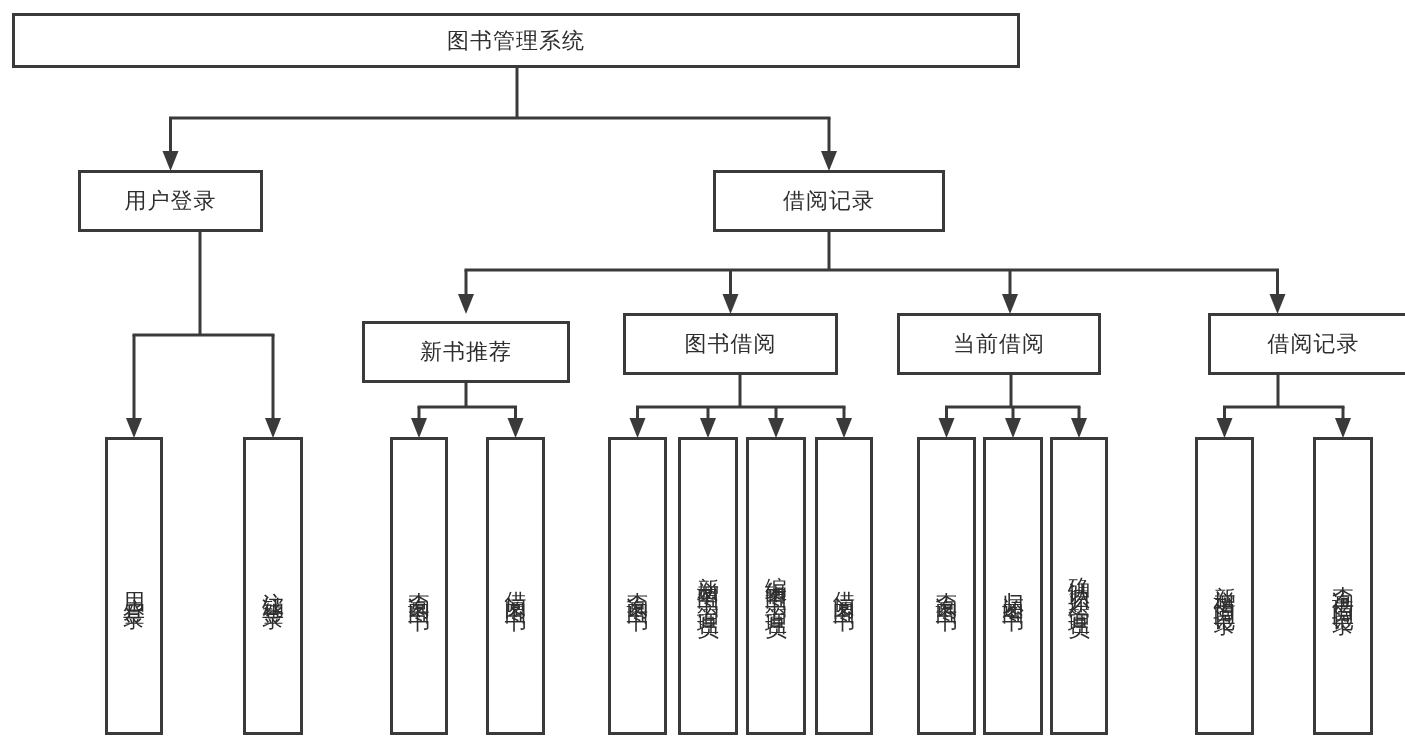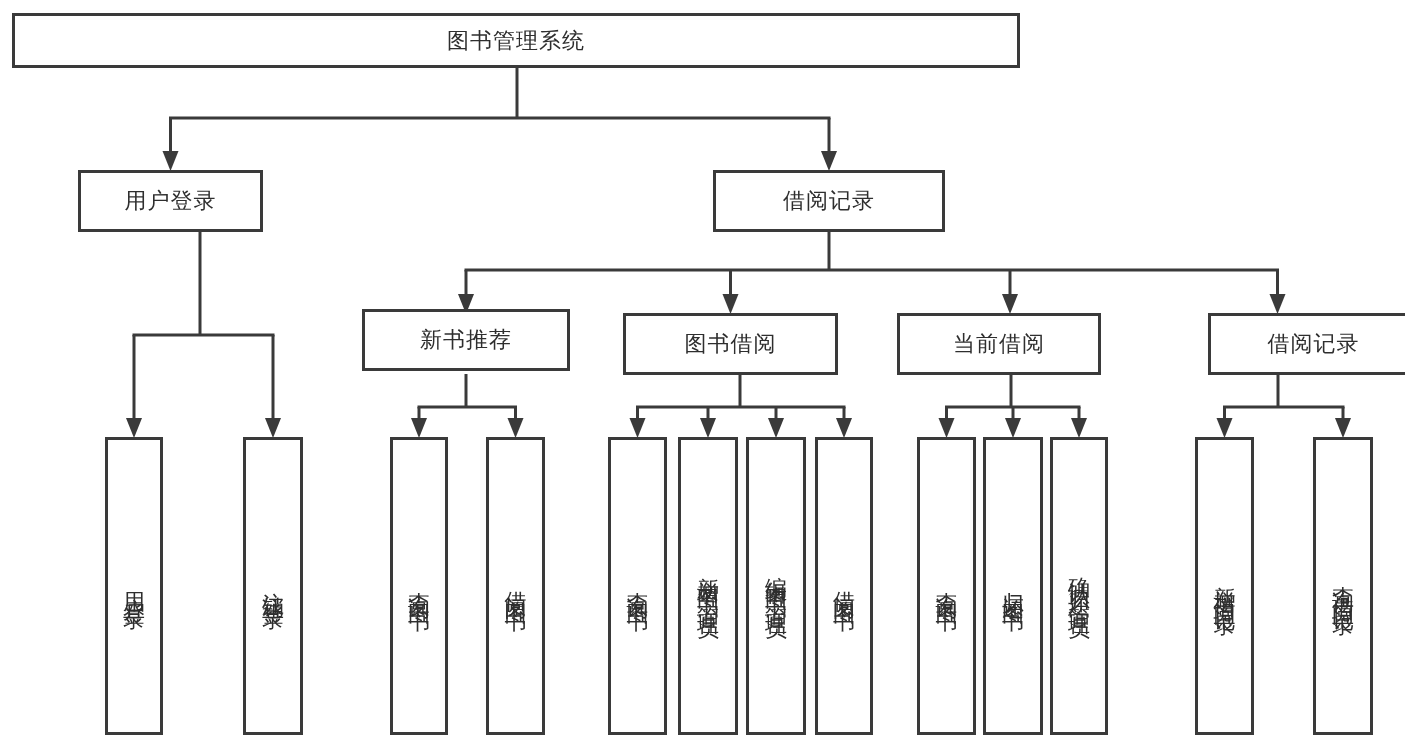--- a/index.html
+++ b/index.html
@@ -116,21 +116,21 @@
   <div id="node-layer">
       <div class="node" style="left: 12px; top: 13px; width: 1008px; height: 55px;">
         <span class="lbl">图书管理系统</span>
       </div>
       <div class="node" style="left: 78px; top: 170px; width: 185px; height: 62px;">
         <span class="lbl">用户登录</span>
       </div>
       <div class="node" style="left: 713px; top: 170px; width: 232px; height: 62px;">
         <span class="lbl">借阅记录</span>
       </div>
-      <div class="node" style="left: 362px; top: 309px; width: 208px; height: 62px;">
+      <div class="node" style="left: 362px; top: 321px; width: 208px; height: 62px;">
         <span class="lbl">新书推荐</span>
       </div>
       <div class="node" style="left: 623px; top: 313px; width: 215px; height: 62px; font-family: Liberation Serif, serif;">
         <span class="lbl">图书借阅</span>
       </div>
       <div class="node" style="left: 897px; top: 313px; width: 204px; height: 62px;">
         <span class="lbl">当前借阅</span>
       </div>
       <div class="node" style="left: 1172px; top: 313px; width: 211px; height: 62px; margin-left: 36px;">
         <span class="lbl">借阅记录</span>

